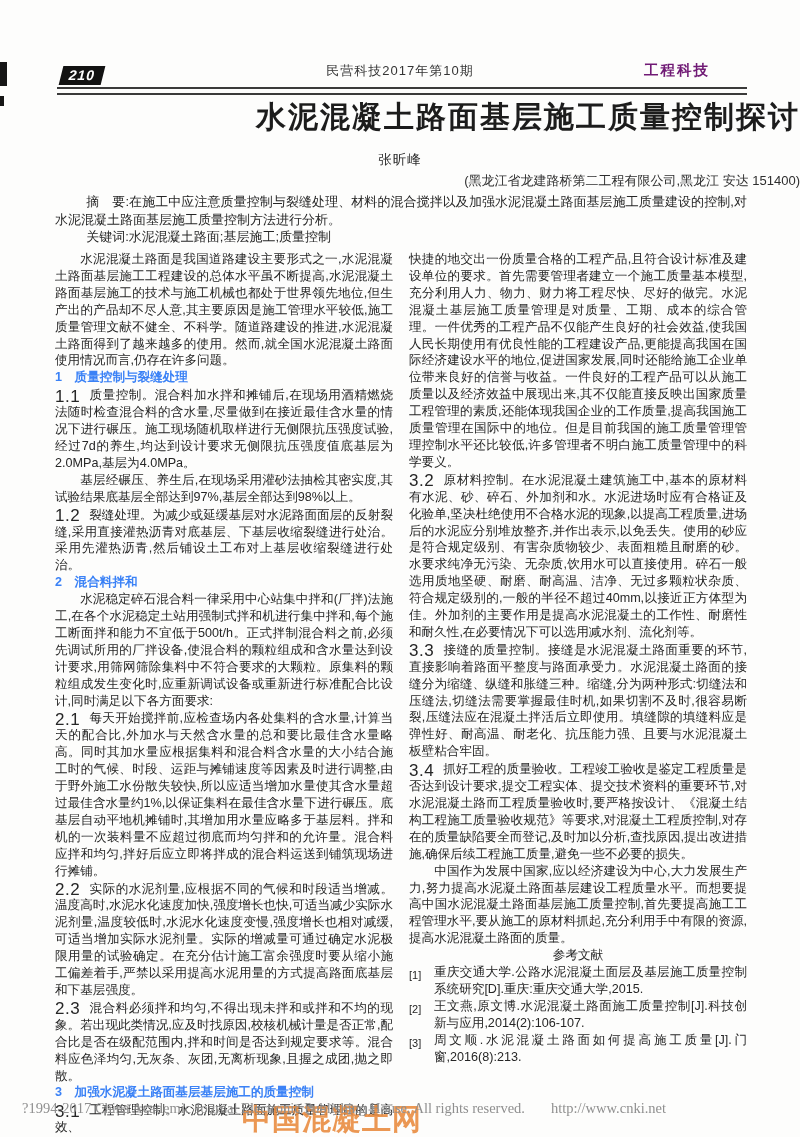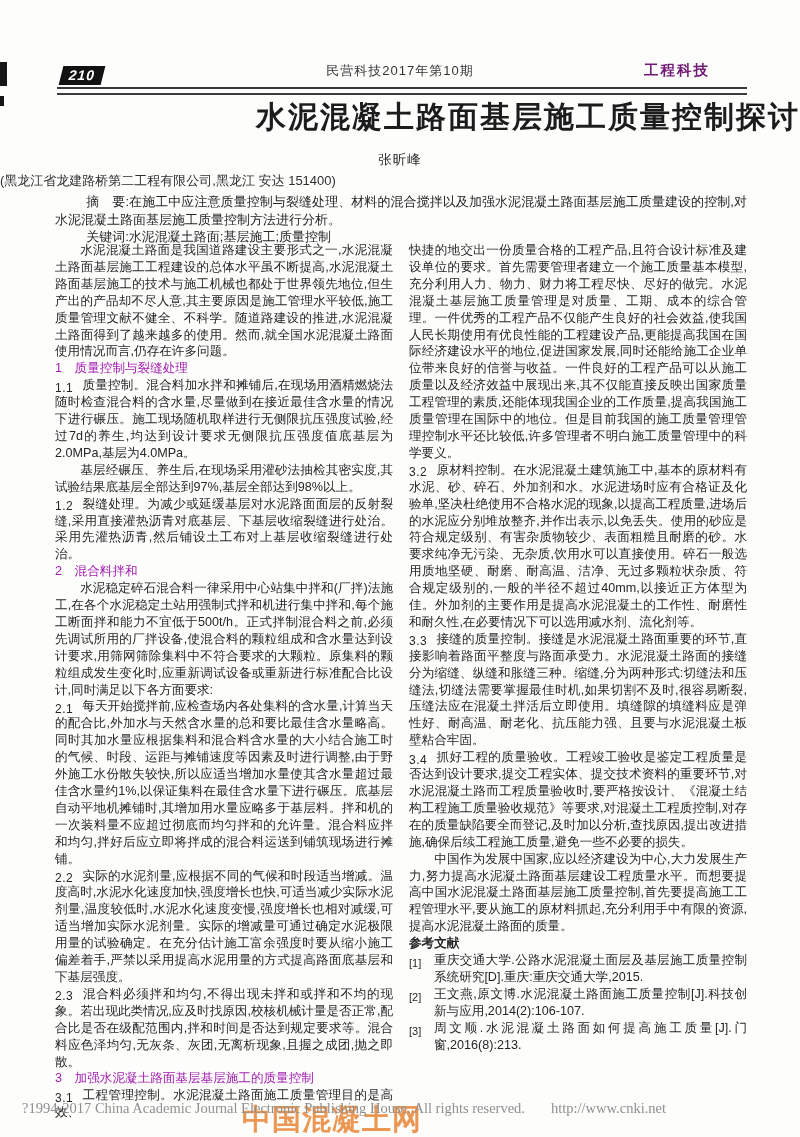--- a/index.html
+++ b/index.html
@@ -37,49 +37,49 @@
     position:absolute;left:0;top:97px;width:800px;
     text-align:right;font-size:30px;font-weight:bold;color:#1c1c1c;
     letter-spacing:2px;
   }
   .article-author{
     position:absolute;left:0;top:151px;width:800px;
     text-align:center;font-size:13.5px;color:#2e2e2e;letter-spacing:1px;
   }
   .article-affiliation{
     position:absolute;left:0;top:172px;width:800px;
-    text-align:left;font-size:13px;color:#2e2e2e;
+    text-align:right;font-size:13px;color:#2e2e2e;
   }
   
   .abstract-block{
     position:absolute;left:55px;top:193px;width:692px;
     font-size:13px;line-height:17.5px;color:#262626;
     text-align:justify;
   }
   .abstract-block p{margin:0;text-indent:2.4em;}
   .meta-label{font-weight:normal;}
   
   .columns{
-    position:absolute;left:55px;top:242px;width:692px;
+    position:absolute;left:55px;top:251px;width:692px;
     display:flex;gap:16px;
   }
   .col{
     width:338px;
     font-size:12.6px;line-height:16.9px;color:#262626;
     text-align:justify;
   }
   .col p{margin:0;}
   .p-indent{text-indent:2em;}
-  .sec-heading{font-weight:normal;color:#a21caf;}
+  .sec-heading{font-weight:bold;color:#3b82f6;}
   .pnum .secnum{
-    font-size:12px;position:relative;top:2.5px;margin-right:9px;
+    font-size:17px;position:relative;top:2.5px;margin-right:9px;
     letter-spacing:.5px;
     margin-top:44px;
   }
-  .refs-title{font-weight:bold;text-align:left;}
+  .refs-title{font-weight:normal;text-align:center;}
   .ref{position:relative;padding-left:25px;}
   .ref .secnum{
     position:absolute;left:0;top:3px;font-size:11px;
   }
   
   .watermark{
     position:absolute;left:0;top:1100px;width:664px;
     text-align:center;
     font-size:29px;font-weight:bold;letter-spacing:1px;
     opacity:.88;

